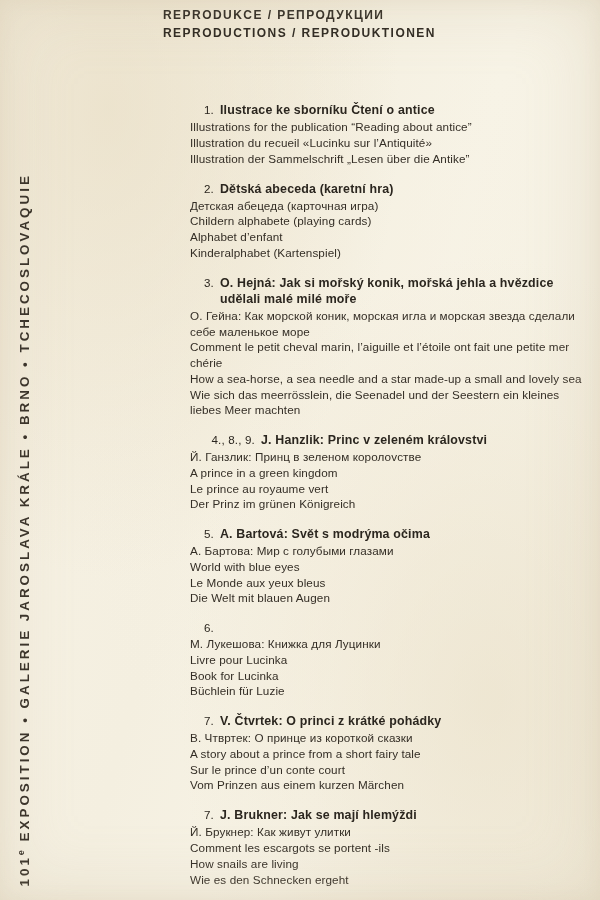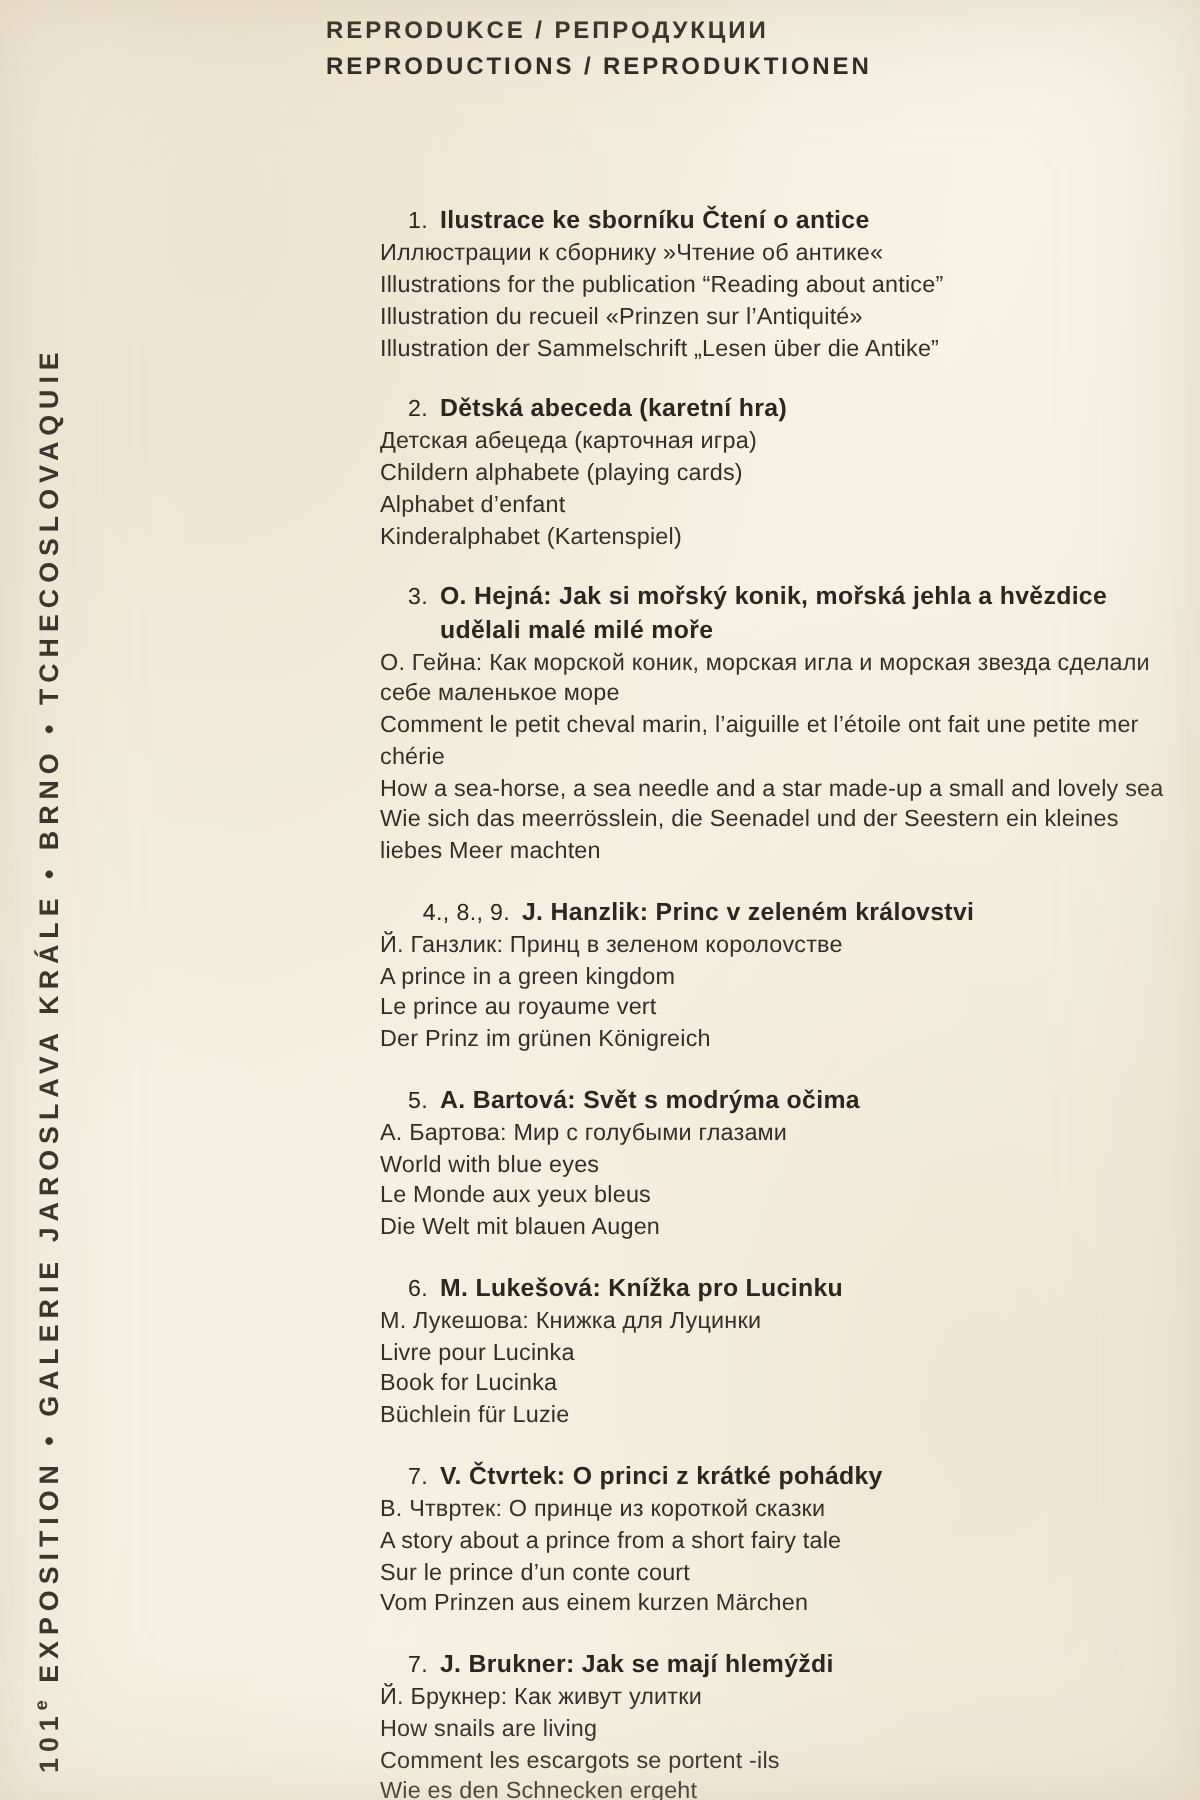--- a/index.html
+++ b/index.html
@@ -123,23 +123,22 @@
   </div>
 
   <div id="entries">
 
     <div class="entry">
       <div class="entry-head">
         <span class="entry-num">1.</span>
         <span class="entry-title">Ilustrace ke sborníku Čtení o antice</span>
       </div>
       <div class="entry-subs">
-        <span class="sub">Иллюстрации к сборнику »Чтение об антике«</span>
         <span class="sub">Illustrations for the publication “Reading about antice”</span>
-        <span class="sub">Illustration du recueil «Prinzen sur l’Antiquité»</span>
+        <span class="sub">Illustration du recueil «Lucinku sur l’Antiquité»</span>
         <span class="sub">Illustration der Sammelschrift „Lesen über die Antike”</span>
       </div>
     </div>
 
     <div class="entry">
       <div class="entry-head">
         <span class="entry-num">2.</span>
         <span class="entry-title">Dětská abeceda (karetní hra)</span>
       </div>
       <div class="entry-subs">
@@ -185,21 +184,20 @@
         <span class="sub">А. Бартова: Мир с голубыми глазами</span>
         <span class="sub">World with blue eyes</span>
         <span class="sub">Le Monde aux yeux bleus</span>
         <span class="sub">Die Welt mit blauen Augen</span>
       </div>
     </div>
 
     <div class="entry">
       <div class="entry-head">
         <span class="entry-num">6.</span>
-        <span class="entry-title">M. Lukešová: Knížka pro Lucinku</span>
       </div>
       <div class="entry-subs">
         <span class="sub">М. Лукешова: Книжка для Луцинки</span>
         <span class="sub">Livre pour Lucinka</span>
         <span class="sub">Book for Lucinka</span>
         <span class="sub">Büchlein für Luzie</span>
       </div>
     </div>
 
     <div class="entry">
@@ -215,22 +213,22 @@
       </div>
     </div>
 
     <div class="entry">
       <div class="entry-head">
         <span class="entry-num">7.</span>
         <span class="entry-title">J. Brukner: Jak se mají hlemýždi</span>
       </div>
       <div class="entry-subs">
         <span class="sub">Й. Брукнер: Как живут улитки</span>
+        <span class="sub">Comment les escargots se portent -ils</span>
         <span class="sub">How snails are living</span>
-        <span class="sub">Comment les escargots se portent -ils</span>
         <span class="sub">Wie es den Schnecken ergeht</span>
       </div>
     </div>
 
   </div>
 </div>
 
 <div id="vignette"></div>
 
 </body></html>

